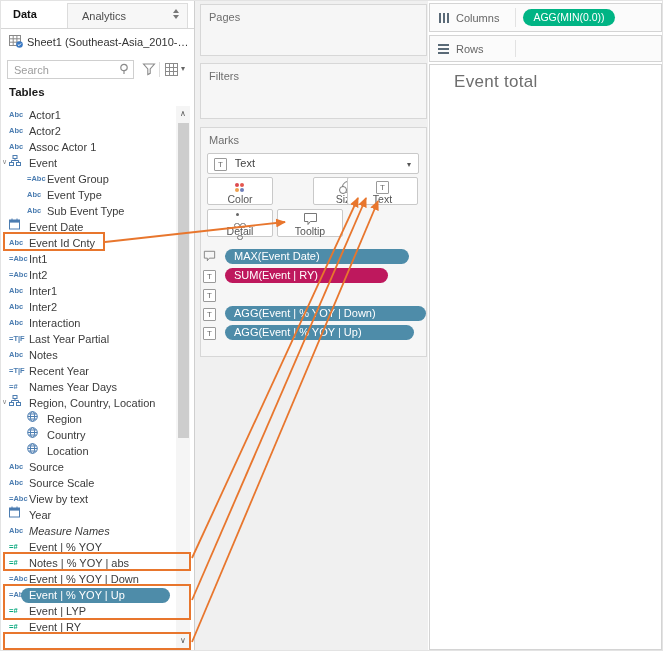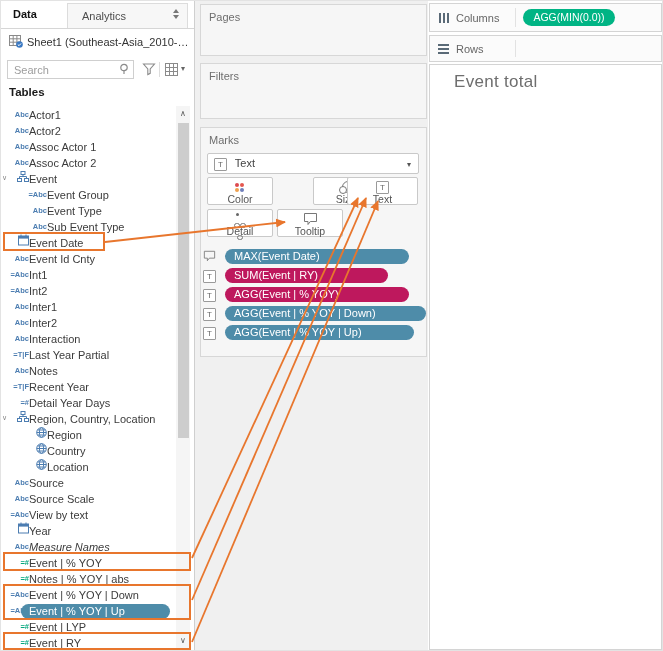--- a/index.html
+++ b/index.html
@@ -27,21 +27,21 @@
   #search-input::placeholder{color:#9d9d9d;}
   #search-glass{position:absolute;left:112px;top:3px;}
   #filter-funnel{position:absolute;left:135px;top:2px;}
   #viewtype-divider{position:absolute;left:152px;top:2px;width:1px;height:15px;background:#ddd;}
   #grid-icon{position:absolute;left:158px;top:3px;}
   #grid-caret{position:absolute;left:174px;top:4px;color:#666;font-size:8px;}
   #tables-header{position:absolute;left:8px;top:85px;font-weight:bold;color:#1a1a1a;font-size:11.5px;}
   #fields-list{position:absolute;left:0;top:105px;width:174px;}
   .frow{position:relative;height:16px;line-height:16px;white-space:nowrap;padding-left:8px;}
   .frow .exp{position:absolute;left:1px;top:0;font-size:7px;color:#888;width:7px;}
-  .fic{display:inline-block;width:20px;text-align:right;font-size:7.5px;font-weight:600;vertical-align:middle;letter-spacing:0;}
+  .fic{display:inline-block;width:20px;text-align:left;font-size:7.5px;font-weight:600;vertical-align:middle;letter-spacing:0;}
   .fic.blue{color:#4c7db1;}
   .fic.green{color:#03a77c;}
   .flabel{font-size:11px;color:#3b3b3b;vertical-align:middle;}
   .flabel.it{font-style:italic;}
   .frow.ind{padding-left:26px;}
   .frow.sel .flabel{display:inline-block;background:#4e8ca9;color:#fff;border-radius:8px;
         padding:0 10px 0 8px;margin-left:-8px;width:131px;height:15px;line-height:15px;}
   
   #vscroll{position:absolute;left:175px;top:105px;width:14px;height:544px;background:#f5f5f5;}
   #vscroll .arr{position:absolute;left:0;width:14px;text-align:center;color:#555;font-size:8px;line-height:12px;}
@@ -142,21 +142,20 @@
       </svg>
       <span id="grid-caret">▾</span>
     </div>
 
     <div id="tables-header">Tables</div>
 
     <div id="fields-list">
         <div class="frow"><span class="fic blue">Abc</span><span class="flabel">Actor1</span></div>
         <div class="frow"><span class="fic blue">Abc</span><span class="flabel">Actor2</span></div>
         <div class="frow"><span class="fic blue">Abc</span><span class="flabel">Assoc Actor 1</span></div>
-        <div class="frow"><span class="fic blue">Abc</span><span class="flabel">Assoc Actor 2</span></div>
         <div class="frow"><span class="exp">∨</span><span class="fic blue"><svg width="12" height="11" viewBox="0 0 12 11">
               <g fill="none" stroke="#4c7db1">
                 <rect x="4" y="0.5" width="4" height="3"></rect>
                 <rect x="0.5" y="7.5" width="4" height="3"></rect>
                 <rect x="7.5" y="7.5" width="4" height="3"></rect>
                 <path d="M6 3.5v2M2.5 7.5v-2h7v2"></path>
               </g>
             </svg></span><span class="flabel">Event</span></div>
         <div class="frow ind"><span class="fic blue">=Abc</span><span class="flabel">Event Group</span></div>
         <div class="frow ind"><span class="fic blue">Abc</span><span class="flabel">Event Type</span></div>
@@ -168,21 +167,21 @@
             </svg></span><span class="flabel">Event Date</span></div>
         <div class="frow"><span class="fic blue">Abc</span><span class="flabel">Event Id Cnty</span></div>
         <div class="frow"><span class="fic blue">=Abc</span><span class="flabel">Int1</span></div>
         <div class="frow"><span class="fic blue">=Abc</span><span class="flabel">Int2</span></div>
         <div class="frow"><span class="fic blue">Abc</span><span class="flabel">Inter1</span></div>
         <div class="frow"><span class="fic blue">Abc</span><span class="flabel">Inter2</span></div>
         <div class="frow"><span class="fic blue">Abc</span><span class="flabel">Interaction</span></div>
         <div class="frow"><span class="fic blue">=T|F</span><span class="flabel">Last Year Partial</span></div>
         <div class="frow"><span class="fic blue">Abc</span><span class="flabel">Notes</span></div>
         <div class="frow"><span class="fic blue">=T|F</span><span class="flabel">Recent Year</span></div>
-        <div class="frow"><span class="fic blue">=#</span><span class="flabel">Detail Year Days</span></div>
+        <div class="frow"><span class="fic blue">=#</span><span class="flabel">Names Year Days</span></div>
         <div class="frow"><span class="exp">∨</span><span class="fic blue"><svg width="12" height="11" viewBox="0 0 12 11">
               <g fill="none" stroke="#4c7db1">
                 <rect x="4" y="0.5" width="4" height="3"></rect>
                 <rect x="0.5" y="7.5" width="4" height="3"></rect>
                 <rect x="7.5" y="7.5" width="4" height="3"></rect>
                 <path d="M6 3.5v2M2.5 7.5v-2h7v2"></path>
               </g>
             </svg></span><span class="flabel">Region, Country, Location</span></div>
         <div class="frow ind"><span class="fic blue"><svg width="11" height="11" viewBox="0 0 11 11">
               <g fill="none" stroke="#4c7db1">
@@ -278,21 +277,20 @@
                 <path d="M1.5 1.5h12v8h-6.2l-2.3 3v-3H1.5z" fill="none" stroke="#777"></path>
               </svg></span>
             <span class="pill blue" style="width: 184px;">MAX(Event Date)</span>
           </div>
           <div class="pill-row">
             <span class="pill-ic"><span class="tbox">T</span></span>
             <span class="pill green" style="width: 163px;">SUM(Event | RY)</span>
           </div>
           <div class="pill-row">
             <span class="pill-ic"><span class="tbox">T</span></span>
-            <span class="pill green" style="width: 184px;">AGG(Event | % YOY)</span>
           </div>
           <div class="pill-row">
             <span class="pill-ic"><span class="tbox">T</span></span>
             <span class="pill blue" style="width: 201px;">AGG(Event | % YOY | Down)</span>
           </div>
           <div class="pill-row">
             <span class="pill-ic"><span class="tbox">T</span></span>
             <span class="pill blue" style="width: 189px;">AGG(Event | % YOY | Up)</span>
           </div>
         </div>

